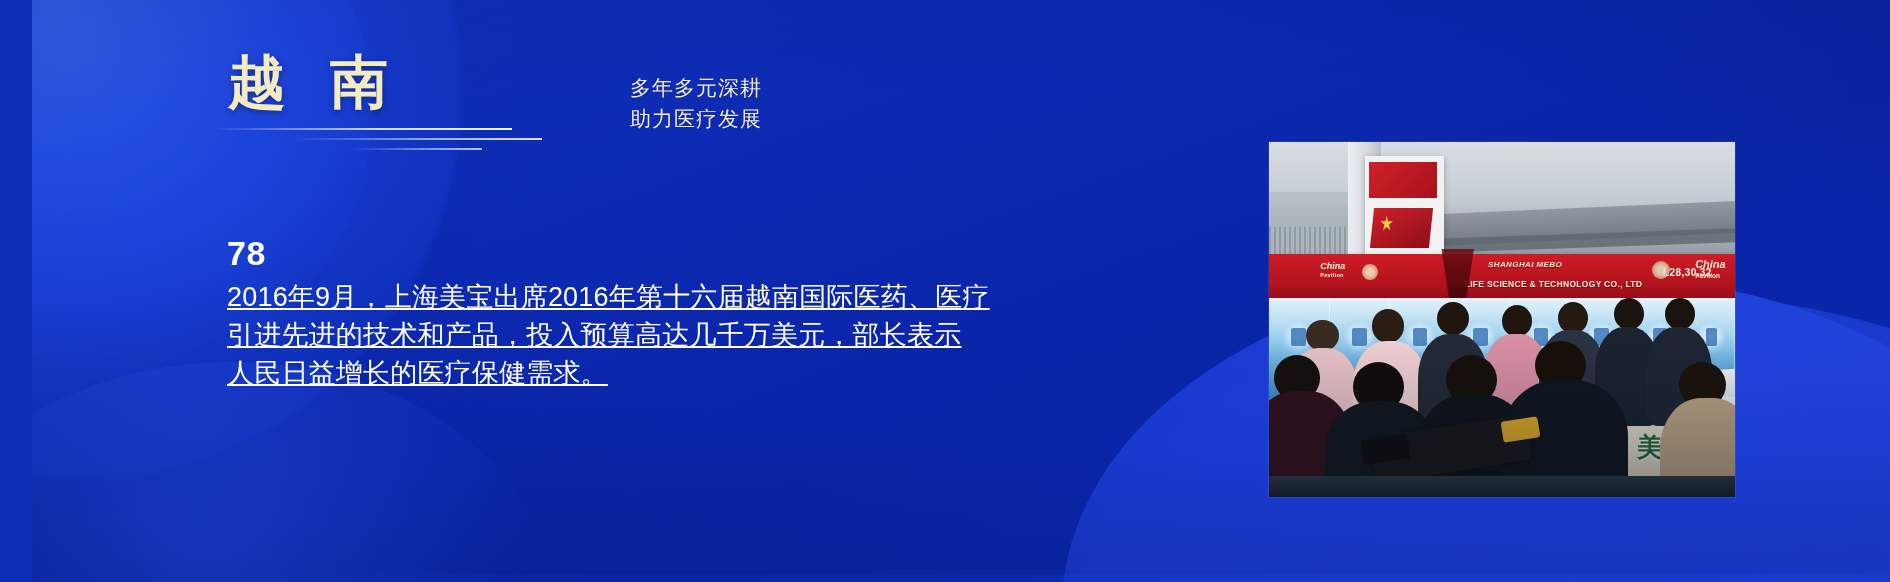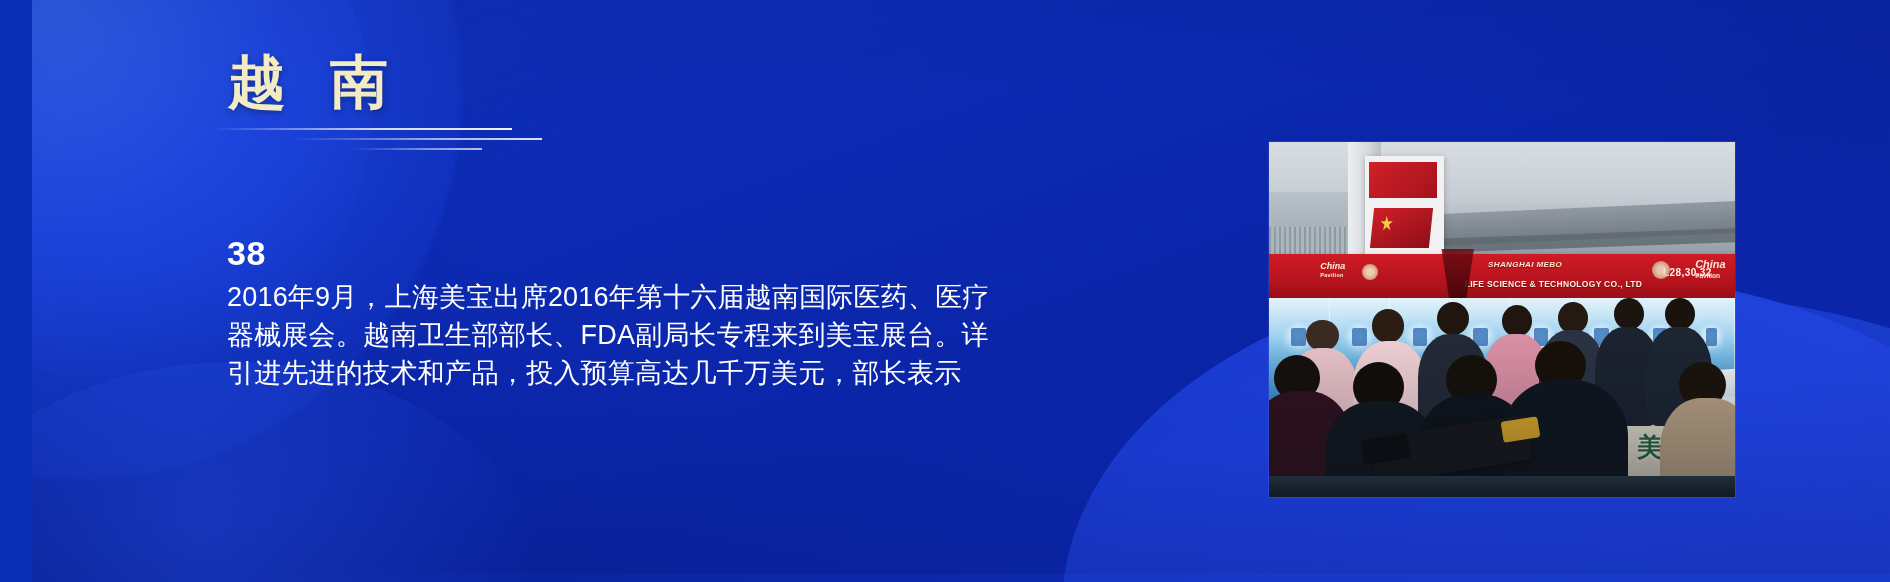--- a/index.html
+++ b/index.html
@@ -99,21 +99,21 @@
   .body-block { position:absolute; left:195px; top:236px; width:930px; }
   .item-number {
     font-size:34px; font-weight:bold; color:#ffffff;
     line-height:1.05; letter-spacing:.5px;
     margin-bottom:6px;
   }
   .paragraph {
     font-size:27px; line-height:38px; color:#ffffff;
     letter-spacing:.2px;
   }
-  .paragraph .pline { display:block; white-space:nowrap; }
+  .paragraph .pline { display:block; white-space:nowrap;text-decoration:underline; }
 
   
   .photo {
     position:absolute;
     left:1237px; top:142px; width:466px; height:355px;
     overflow:hidden;
     background:#1b2a3a;
     box-shadow:0 0 0 1px rgba(255,255,255,.08);
   }
   .photo .scene { position:absolute; inset:0; }
@@ -293,28 +293,32 @@
     <div class="title-block">
       <div class="title">越 南</div>
     </div>
 
     <div class="rules">
       <div class="rule r1"></div>
       <div class="rule r2"></div>
       <div class="rule r3"></div>
     </div>
 
+    <div class="subtitle">
+      <div>多年多元深耕</div>
+      <div>助力医疗发展</div>
+    </div>
   </div>
 
   <div class="body-block">
-    <div class="item-number">38</div>
+    <div class="item-number">78</div>
     <div class="paragraph">
       <span class="pline">2016年9月，上海美宝出席2016年第十六届越南国际医药、医疗</span>
-      <span class="pline">器械展会。越南卫生部部长、FDA副局长专程来到美宝展台。详</span>
       <span class="pline">引进先进的技术和产品，投入预算高达几千万美元，部长表示</span>
+      <span class="pline">人民日益增长的医疗保健需求。</span>
     </div>
   </div>
 
   <div class="photo">
     <div class="scene">
 
       <div class="ph-ceiling"></div>
       <div class="ph-ceil-beam"></div>
       <div class="ph-ceil-beam2"></div>
       <div class="ph-wall-left"></div>

